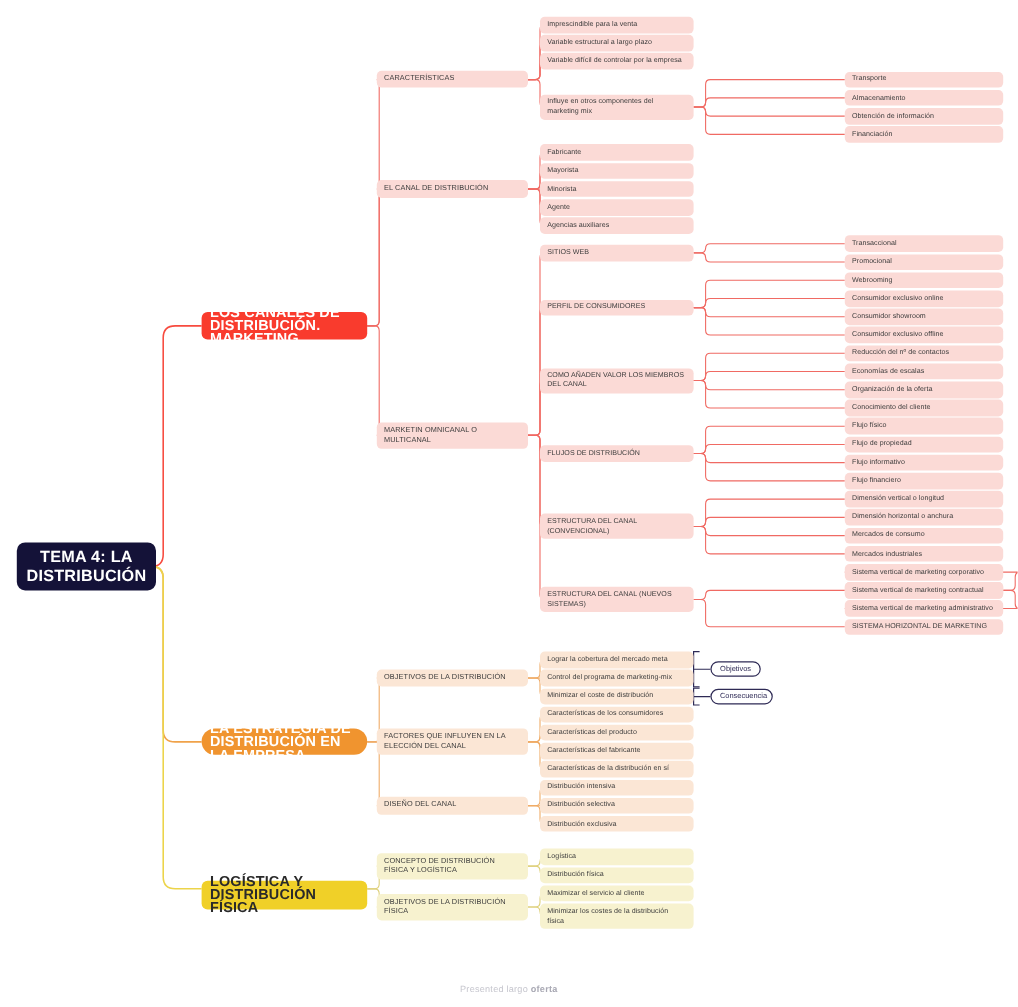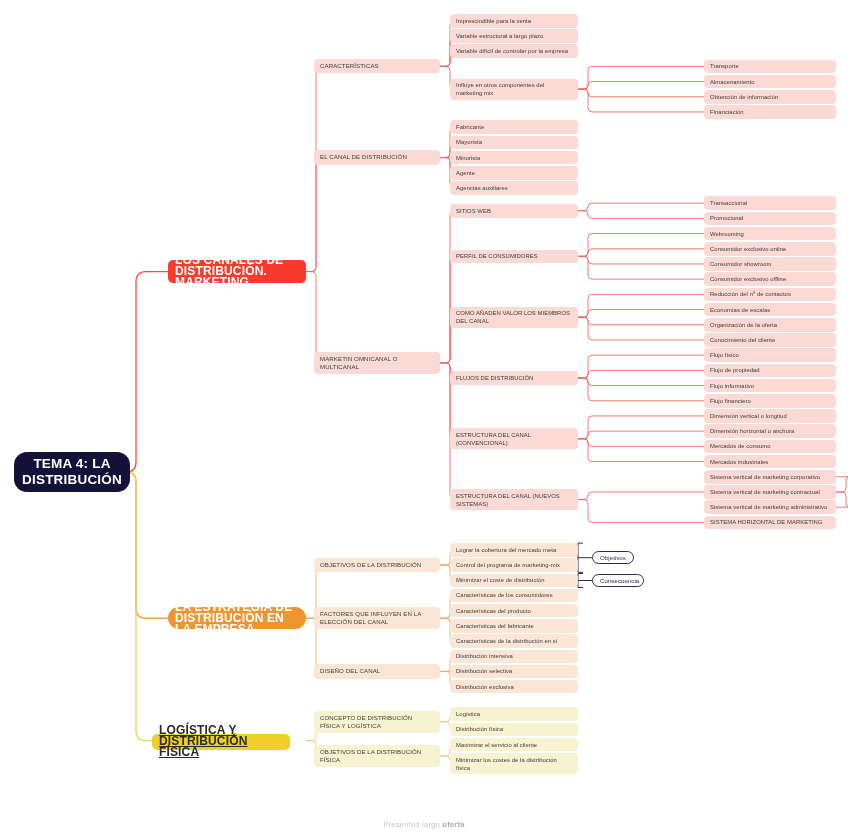--- a/index.html
+++ b/index.html
@@ -9,21 +9,21 @@
     position:relative;overflow:hidden;
   }
   #canvas{position:absolute;left:0;top:0;width:848px;height:839px;}
   svg.links{position:absolute;left:0;top:0;width:848px;height:839px;pointer-events:none;}
 
   .node{position:absolute;box-sizing:border-box;display:flex;align-items:center;}
   .node span{display:block;width:100%;}
 
   
   .root{
-    background:#141238;color:#ffffff;border-radius:13px;
+    background:#141238;color:#ffffff;border-radius:7px;
     text-align:center;justify-content:center;
     font-size:13.5px;font-weight:bold;line-height:16px;
     letter-spacing:.2px;padding:6px 8px;
   }
 
   
   .main{
     border-radius:5px;color:#ffffff;font-weight:bold;
     font-size:12px;line-height:11px;letter-spacing:.15px;
     padding:5px 7px;
@@ -313,21 +313,21 @@
       </div>
       <div class="node leaf orange" style="left: 450px; top: 649.5px; width: 128px; height: 13.5px;">
         <span>Distribución intensiva</span>
       </div>
       <div class="node leaf orange" style="left: 450px; top: 664.7px; width: 128px; height: 13.5px;">
         <span>Distribución selectiva</span>
       </div>
       <div class="node leaf orange" style="left: 450px; top: 679.9px; width: 128px; height: 13.5px;">
         <span>Distribución exclusiva</span>
       </div>
-      <div class="node main yellow" style="left: 152px; top: 733.598px; width: 138px; height: 16px; text-decoration: underline;">
+      <div class="node main yellow" style="left: 168px; top: 733.598px; width: 138px; height: 24px;">
         <span>LOGÍSTICA Y DISTRIBUCIÓN FÍSICA</span>
       </div>
       <div class="node lvl2 yellow" style="left: 314px; top: 710.547px; width: 126px; height: 22.4062px;">
         <span>CONCEPTO DE DISTRIBUCIÓN FÍSICA Y LOGÍSTICA</span>
       </div>
       <div class="node leaf yellow" style="left: 450px; top: 707.4px; width: 128px; height: 13.5px;">
         <span>Logística</span>
       </div>
       <div class="node leaf yellow" style="left: 450px; top: 722.6px; width: 128px; height: 13.5px;">
         <span>Distribución física</span>

